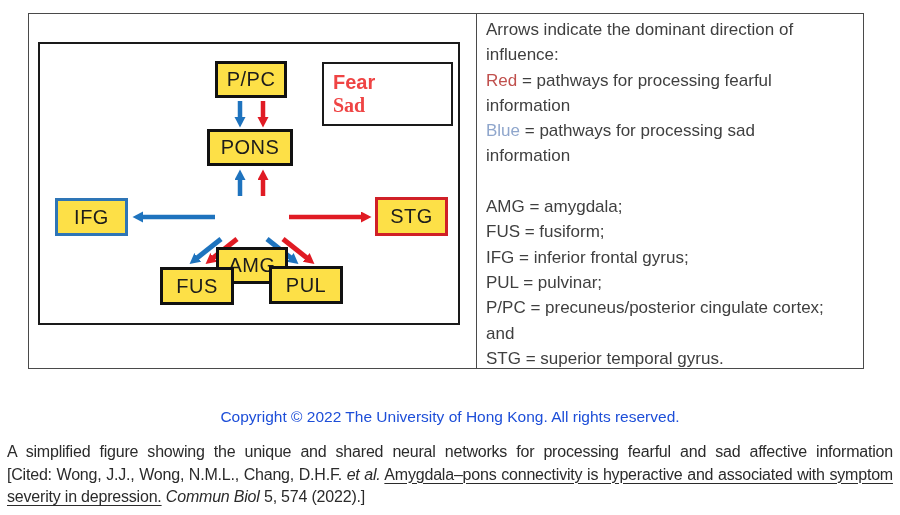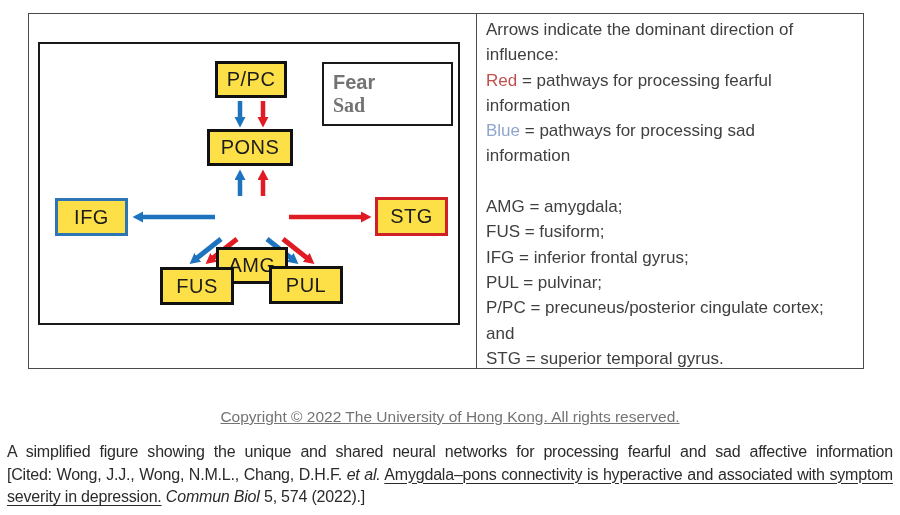--- a/index.html
+++ b/index.html
@@ -33,39 +33,39 @@
   .node-ifg{left:55px;top:198px;width:73px;height:38px;border-color:var(--ifgb,#2e75b6);}
   .node-stg{left:375px;top:197px;width:73px;height:39px;border-color:var(--stgb,#d02027);}
   .node-fus{left:160px;top:267px;width:74px;height:38px;text-align:center;}
   .node-pul{left:269px;top:266px;width:74px;height:38px;}
   
   .legend-box{
     position:absolute;left:322px;top:62px;width:131px;height:64px;
     border:2.5px solid #1a1a1a;box-sizing:border-box;background:#ffffff;
   }
   .legend-label{
-    position:absolute;left:333px;font-size:20px;font-weight:bold;color:#737373;height:22px;
+    position:absolute;left:333px;font-size:20px;font-weight:bold;color:#ef4444;height:22px;
   }
   .legend-fear{top:71px;}
   .legend-sad{top:94px;font-family:Liberation Serif, serif;}
   
   svg.arrows{position:absolute;left:0;top:0;width:900px;height:515px;pointer-events:none;}
   .ln-fear{stroke:var(--fear,#e01b24);fill:none;}
   .ln-sad{stroke:var(--sad,#1e73be);fill:none;}
   
   .info-panel{
     position:absolute;left:479px;top:14px;width:380px;height:354px;
     padding:3px 4px 0 7px;box-sizing:border-box;
     font-size:17px;line-height:25.3px;color:#3f3f3f;
   }
   .info-panel .tline{white-space:nowrap;}
   
   .copyright{
     position:absolute;left:0;top:408px;width:900px;text-align:center;
-    font-size:15.5px;color:#737373;text-decoration:underline;
+    font-size:15.5px;color:#1d4ed8;
   }
   
   .caption{
     position:absolute;left:7px;top:441px;width:886px;
     font-size:16px;line-height:22.5px;color:#2b2b2b;letter-spacing:-0.2px;
   }
   .caption .tline.just{text-align:justify;text-align-last:justify;}
   .it{font-style:italic;}
   .u{text-decoration:underline;text-underline-offset:3px;text-decoration-thickness:1.3px;}
 </style>

